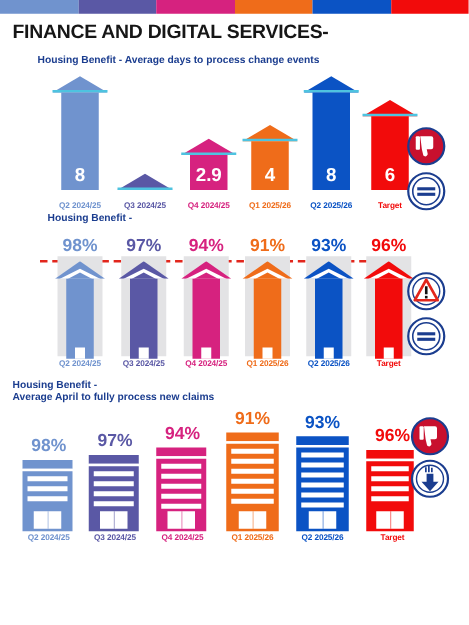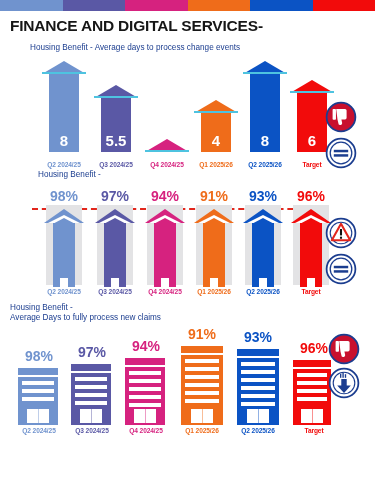--- a/index.html
+++ b/index.html
@@ -18,21 +18,21 @@
   .title-block{padding:6px 10px 0 10px;}
   .title-line{
     font-size:15.5px;font-weight:bold;color:#161616;letter-spacing:-0.2px;
     line-height:17px;white-space:nowrap;
   }
   .title-line.sub{font-size:14px;}
 
   
   .section{position:relative;}
   .sec-head{
-    color:#1b3d8f;font-weight:normal;font-size:8.2px;line-height:10px;
+    color:#1b3d8f;font-weight:bold;font-size:8.2px;line-height:10px;
     white-space:nowrap;
   }
   .sec1-head{padding:9px 0 0 30px;}
   .sec2-head{padding:0 0 0 38px;}
   .sec3-head{padding:0 0 0 10px;}
 
   
   .chart1{position:relative;height:113px;margin-top:4px;}
   .c1-bar{position:absolute;bottom:18px;width:44px;}
   .c1-roof{position:relative;width:44px;height:13px;}
@@ -134,29 +134,29 @@
           <div class="c1-body" style="height: 78px; background: rgb(112, 147, 206);">
             <div class="c1-val">8</div>
           </div>
         </div>
         <div class="c1-lab" style="left: 34px; color: rgb(112, 147, 206);">Q2 2024/25</div>
         <div class="c1-bar" style="left: 94px;">
           <div class="c1-roof">
             <div class="tri" style="border-bottom:13px solid #5a58a5;"></div>
             <div class="eave"></div>
           </div>
-          <div class="c1-body" style="height: 54px; background: rgb(90, 88, 165);">
-            <div class="c1-val">5.5</div>
-          </div>
         </div>
         <div class="c1-lab" style="left: 86px; color: rgb(90, 88, 165);">Q3 2024/25</div>
         <div class="c1-bar" style="left: 145px;">
           <div class="c1-roof">
             <div class="tri" style="border-bottom:13px solid #d6227f;"></div>
             <div class="eave"></div>
+          </div>
+          <div class="c1-body" style="height: 28px; background: rgb(214, 34, 127);">
+            <div class="c1-val">2.9</div>
           </div>
         </div>
         <div class="c1-lab" style="left: 137px; color: rgb(214, 34, 127);">Q4 2024/25</div>
         <div class="c1-bar" style="left: 194px;">
           <div class="c1-roof">
             <div class="tri" style="border-bottom:13px solid #ef6c1a;"></div>
             <div class="eave"></div>
           </div>
           <div class="c1-body" style="height: 39px; background: rgb(239, 108, 26);">
             <div class="c1-val">4</div>
@@ -290,21 +290,21 @@
             <circle cx="20" cy="20" r="18" fill="#ffffff" stroke="#1b3d8f" stroke-width="2.2"></circle>
             <circle cx="20" cy="20" r="13.5" fill="none" stroke="#1b3d8f" stroke-width="1.6"></circle>
             <rect x="11" y="16" width="18" height="3.1" fill="#1b3d8f"></rect>
             <rect x="11" y="21.5" width="18" height="3.1" fill="#1b3d8f"></rect>
           </svg></div>
       </div>
   </div>
 
   <div class="section">
     <div class="sec-head sec3-head">Housing Benefit -</div>
-    <div class="sec-head sec3-head">Average Days to fully process new claims</div>
+    <div class="sec-head sec3-head">Average April to fully process new claims</div>
     <div class="chart3" id="chart3">
         <div class="c3-bar" style="left: 18px; top: 43px; width: 40px;">
           <div class="c3-cap" style="background: rgb(112, 147, 206);"></div>
           <div class="c3-capgap"></div>
           <div class="c3-body" style="background: rgb(112, 147, 206); color: rgb(112, 147, 206); height: 48px; padding-top: 4px;">
             <div class="c3-win"></div>
             <div class="c3-win"></div>
             <div class="c3-win"></div>
             <div class="c3-door">
               <i></i>

